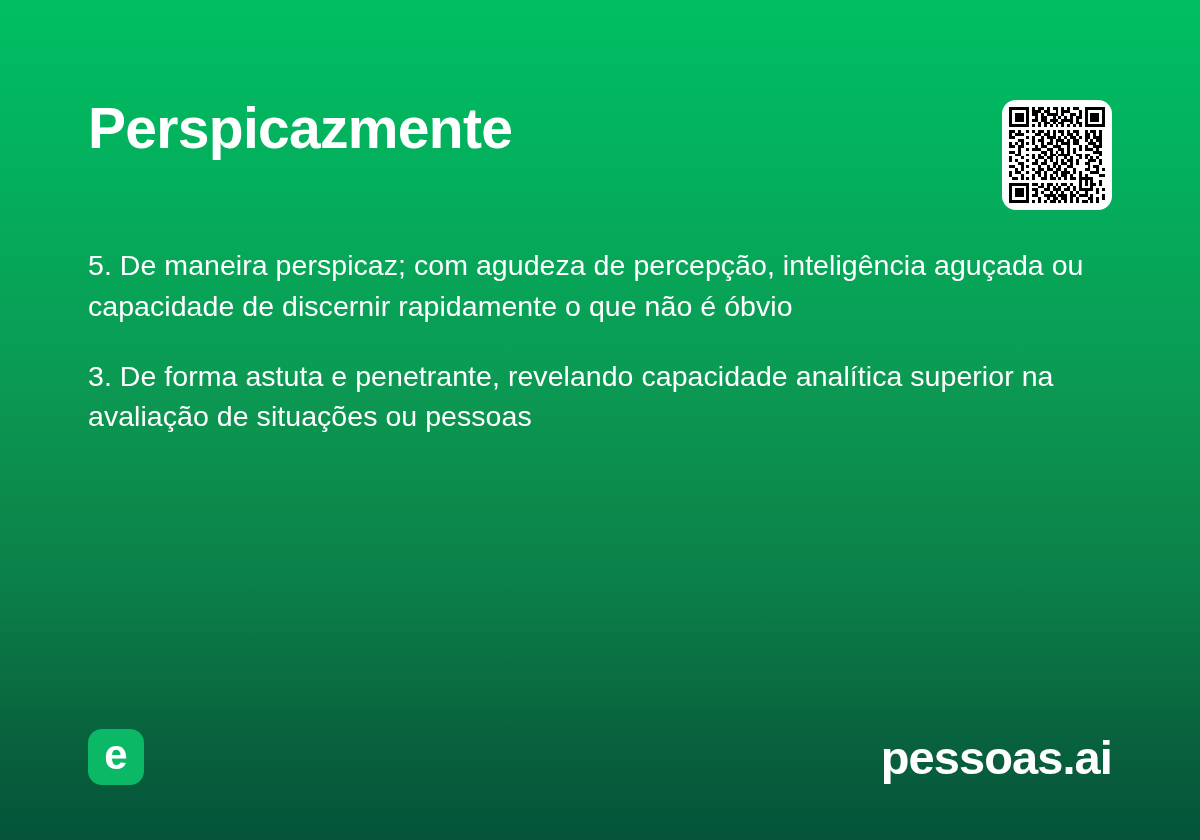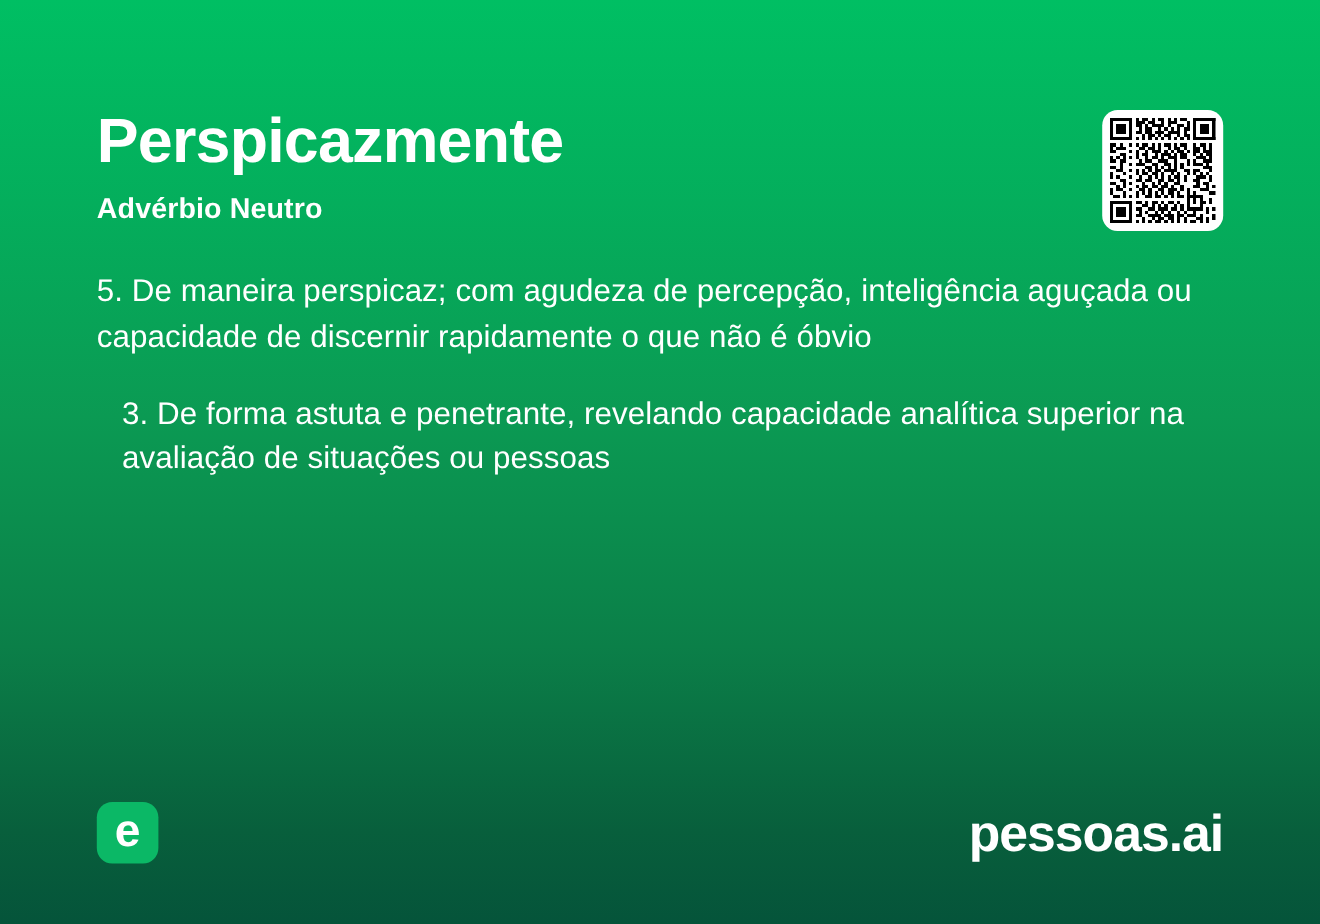--- a/index.html
+++ b/index.html
@@ -90,21 +90,20 @@
 
   .definition {
     color: #ffffff;
     font-size: 28.5px;
     line-height: 1.43;
     letter-spacing: 0.05px;
     margin: 0 0 29px 0;
   }
   .definition:last-child {
     margin-bottom: 0;
-    margin-left: 23px;
   }
 
   
   .footer {
     position: absolute;
     left: 88px;
     right: 88px;
     bottom: 54px;
     height: 58px;
     display: flex;
@@ -141,21 +140,20 @@
   }
 </style>
 </head>
 <body>
 
 <div class="card">
 
   <div class="header">
     <div class="headings">
       <h1 class="word-title">Perspicazmente</h1>
-      <div class="word-class">Advérbio Neutro</div>
     </div>
 
     <div class="qr-frame">
       <svg viewBox="0 0 33 33" shape-rendering="crispEdges" aria-hidden="true">
         <rect width="33" height="33" fill="#ffffff"></rect>
         <g fill="#000000">
 
           <rect x="0" y="0" width="7" height="1"></rect>
             <rect x="0" y="6" width="7" height="1"></rect>
           <rect x="0" y="0" width="1" height="7"></rect>

